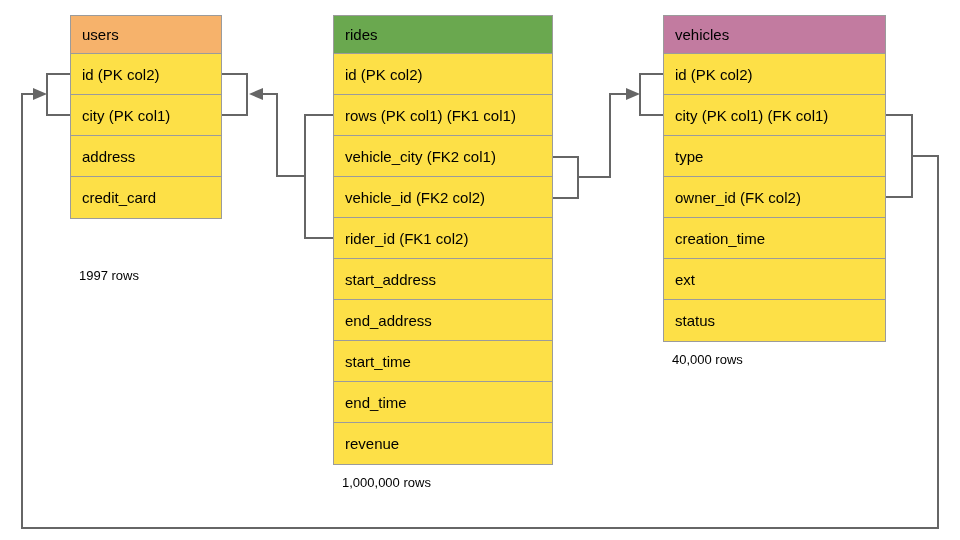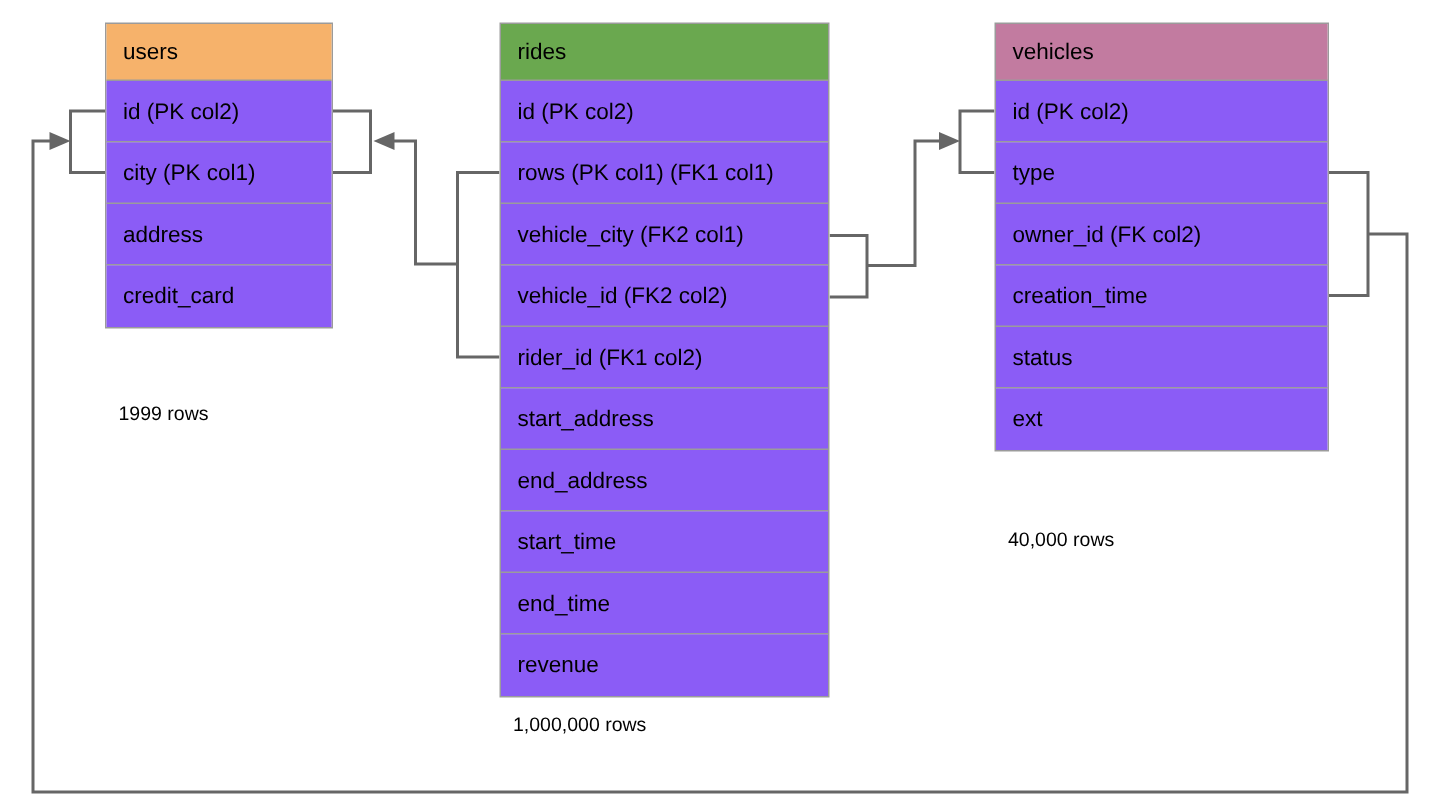--- a/index.html
+++ b/index.html
@@ -34,21 +34,21 @@
     white-space: nowrap;
   }
   .trow {
     height: 41px;
     display: flex; align-items: center;
     padding: 0 11px;
     font-size: 15px; color: #000;
     border-bottom: 1px solid var(--border-color, #9b9b9b);
     box-sizing: border-box;
     white-space: nowrap;
-    background: #8b5cf6;
+    background: #fde047;
   }
   .trow:last-child { border-bottom: none; }
   .rowcount {
     position: absolute;
     font-size: 13px; color: #000;
     white-space: nowrap;
   }
 </style>
 </head>
 <body>
@@ -79,41 +79,42 @@
     </g>
   </svg>
 
   <div class="db-table" style="left:70px; top:15px; width:150px;">
     <div class="thead" style="background: rgb(246, 178, 107);">users</div>
     <div class="trow">id (PK col2)</div>
     <div class="trow">city (PK col1)</div>
     <div class="trow">address</div>
     <div class="trow">credit_card</div>
   </div>
-  <div class="rowcount" style="left:79px; top:268px;">1999 rows</div>
+  <div class="rowcount" style="left:79px; top:268px;">1997 rows</div>
 
   <div class="db-table" style="left:333px; top:15px; width:218px;">
     <div class="thead" style="background: rgb(106, 168, 79);">rides</div>
     <div class="trow">id (PK col2)</div>
     <div class="trow">rows (PK col1) (FK1 col1)</div>
     <div class="trow">vehicle_city (FK2 col1)</div>
     <div class="trow">vehicle_id (FK2 col2)</div>
     <div class="trow">rider_id (FK1 col2)</div>
     <div class="trow">start_address</div>
     <div class="trow">end_address</div>
     <div class="trow">start_time</div>
     <div class="trow">end_time</div>
     <div class="trow">revenue</div>
   </div>
   <div class="rowcount" style="left:342px; top:475px;">1,000,000 rows</div>
 
   <div class="db-table" style="left:663px; top:15px; width:221px;">
     <div class="thead" style="background: rgb(194, 123, 160);">vehicles</div>
     <div class="trow">id (PK col2)</div>
+    <div class="trow">city (PK col1) (FK col1)</div>
     <div class="trow">type</div>
     <div class="trow">owner_id (FK col2)</div>
     <div class="trow">creation_time</div>
+    <div class="trow">ext</div>
     <div class="trow">status</div>
-    <div class="trow">ext</div>
   </div>
   <div class="rowcount" style="left:672px; top:352px;">40,000 rows</div>
 
 </div>
 
 </body></html>

